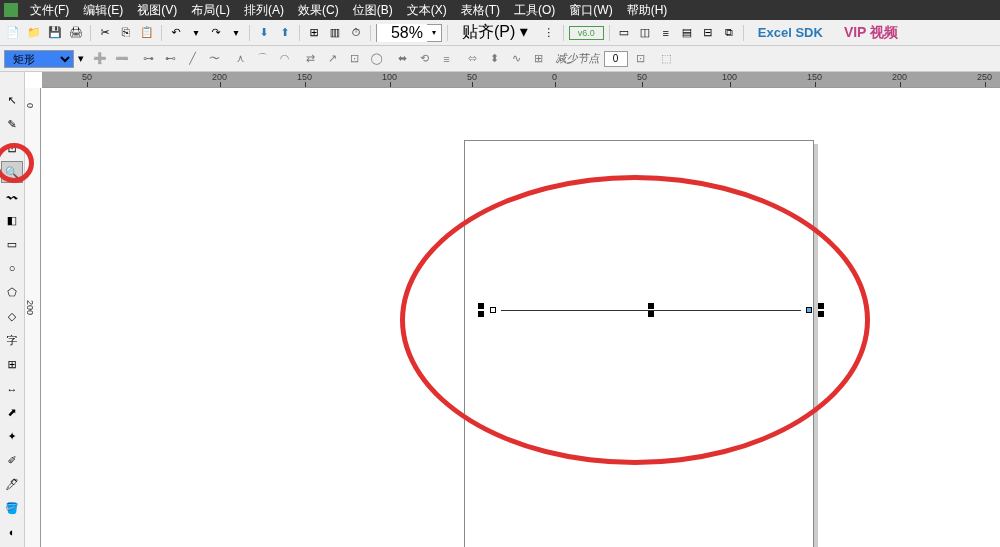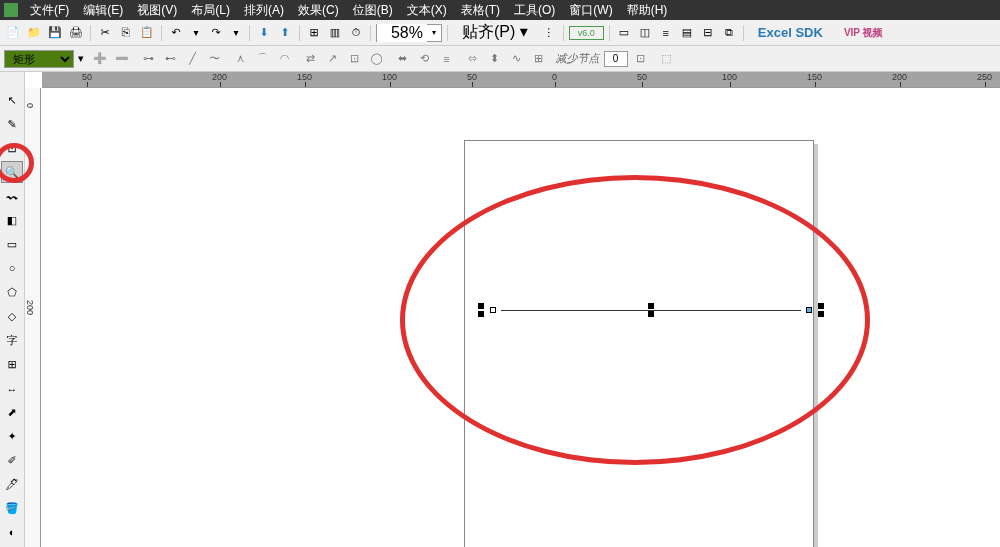--- a/index.html
+++ b/index.html
@@ -13,21 +13,21 @@
     .toolbar .btn { width: 18px; height: 18px; border: 1px solid transparent; display: flex; align-items: center; justify-content: center; cursor: pointer; }
     .toolbar .sep { width: 1px; height: 16px; background: #ccc; margin: 0 2px; }
     .toolbar .zoom-box { display: flex; align-items: center; border: 1px solid #999; background: #fff; height: 18px; }
     .toolbar .zoom-input { width: 50px; border: none; padding: 0 4px; font-size: 16px; text-align: right; }
     .toolbar .zoom-btn { width: 14px; height: 16px; font-size: 8px; display: flex; align-items: center; justify-content: center; cursor: pointer; }
     .toolbar .text-btn { padding: 2px 8px; font-size: 16px; cursor: pointer; border: 1px solid transparent; }
     .toolbar .badge { padding: 1px 8px; font-size: 9px; border: 1px solid #4a9b4a; color: #4a9b4a; }
     .toolbar .small-icon { width: 16px; height: 16px; font-size: 10px; display: flex; align-items: center; justify-content: center; }
     
     .property-bar { background: #f0f0f0; border-bottom: 1px solid #ccc; display: flex; align-items: center; padding: 2px 4px; gap: 4px; height: 26px; }
-    .property-bar .shape-select { width: 70px; height: 18px; font-size: 11px; border: 1px solid #999; background: #4d7c0f; padding: 0 4px; }
+    .property-bar .shape-select { width: 70px; height: 18px; font-size: 11px; border: 1px solid #999; background: #3b82f6; padding: 0 4px; }
     .property-bar .btn { width: 18px; height: 18px; display: flex; align-items: center; justify-content: center; cursor: pointer; opacity: 0.5; }
     .property-bar .num-input { width: 24px; height: 16px; border: 1px solid #999; text-align: center; font-size: 10px; }
     .property-bar .label { font-size: 11px; color: #666; font-style: italic; }
     
     .ruler-h { position: absolute; left: 42px; top: 72px; right: 0; height: 16px; background: #a3a3a3; border-bottom: 1px solid #999; overflow: hidden; }
     .ruler-h .tick { position: absolute; top: 0; font-size: 9px; color: #333; }
     .ruler-h .tick::before { content: ''; position: absolute; left: 50%; top: 10px; width: 1px; height: 6px; background: #333; }
     
     .ruler-v { position: absolute; left: 25px; top: 88px; bottom: 0; width: 16px; background: #f8f8f8; border-right: 1px solid #999; overflow: hidden; }
     .ruler-v .tick { position: absolute; left: 0; font-size: 9px; color: #333; writing-mode: vertical-lr; }
@@ -150,21 +150,21 @@
       <span>▤</span>
     </div>
   <div class="btn">
       <span>⊟</span>
     </div>
   <div class="btn">
       <span>⧉</span>
     </div>
   <div class="sep"></div>
   <div class="text-btn" style="color:#2a7ab8;font-weight:bold;font-size:13px">Excel SDK</div>
-  <div class="text-btn" style="color:#c04080;font-weight:bold;font-size:10px">VIP 视频</div>
+  <div class="text-btn" style="color:#c04080;font-weight:bold;font-size:14px">VIP 视频</div>
 </div>
 
 <div class="property-bar">
   <select class="shape-select">
     <option>矩形</option>
   </select>
   <div class="small-icon">▾</div>
   <div class="sep"></div>
   <div class="btn">➕</div>
   <div class="btn">➖</div>

